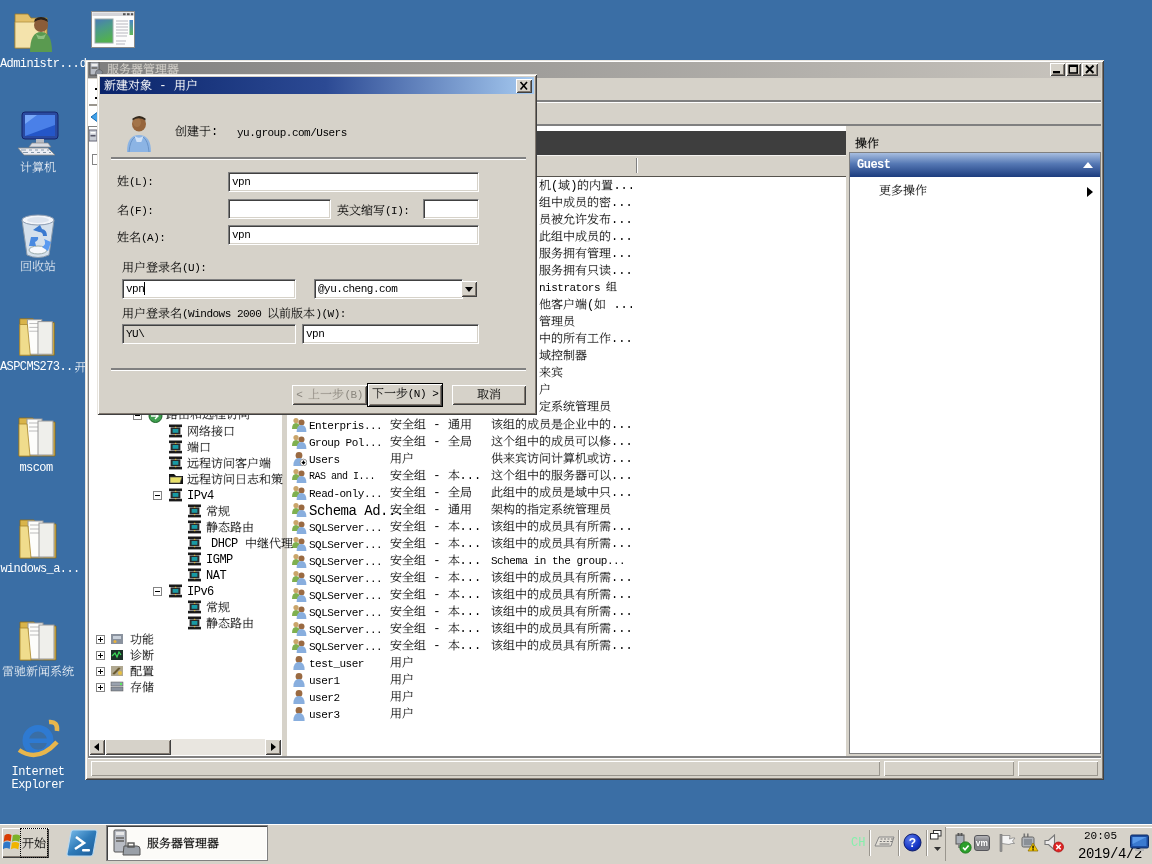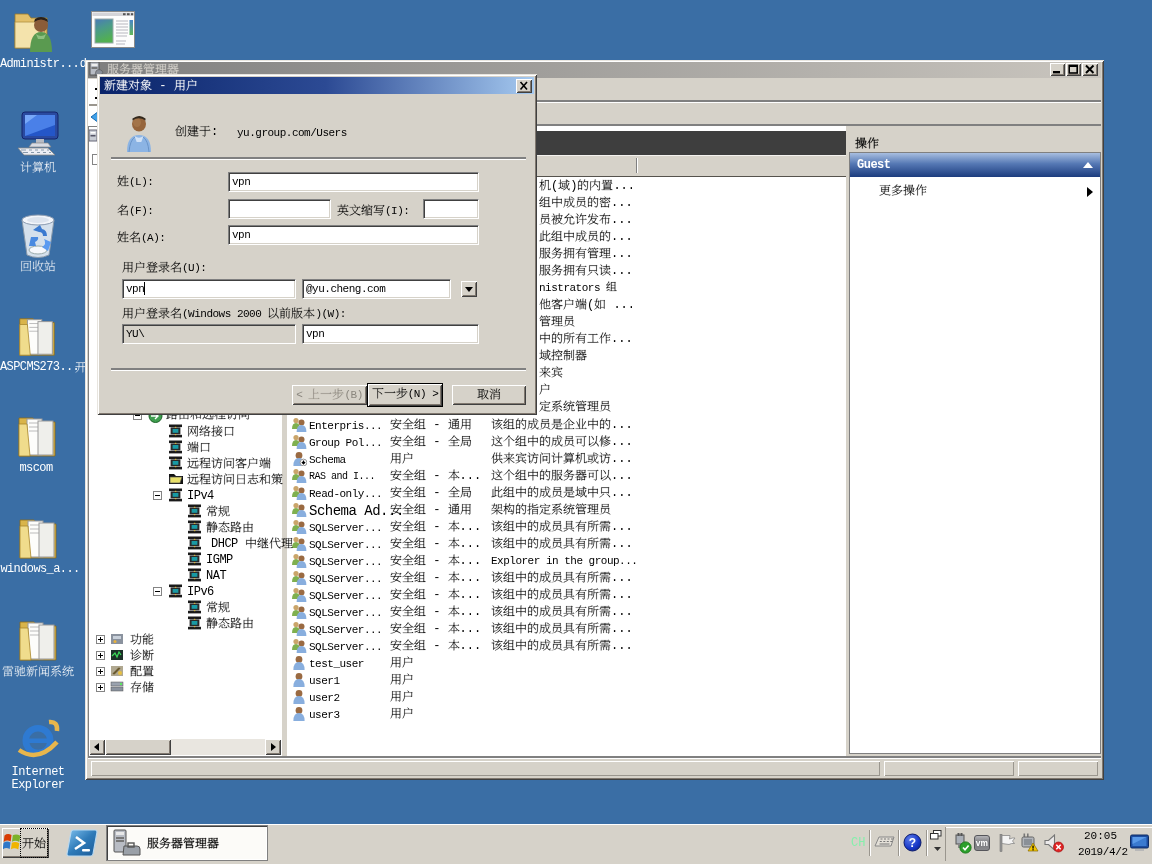--- a/index.html
+++ b/index.html
@@ -418,21 +418,21 @@
         <use href="#u4EE5"></use>
       </svg><svg class="cj" viewBox="0 0 1000 1000">
         <use href="#u4FEE"></use>
       </svg>...</div>
 <svg class="ab" style="left:291px;top:451px" width="16" height="15" viewBox="0 0 16 15">
       <circle cx="8" cy="4.4" r="3.4" fill="#9a6a42"></circle>
       <path d="M2.4 15 q0 -8 5.6 -8 t5.6 8z" fill="#88aede"></path>
       <circle cx="12.5" cy="11.5" r="3.4" fill="#fff" stroke="#999"></circle>
       <path d="M12.5 9.6 v3 m-1.6 -1.6 l1.6 1.8 1.6 -1.8" stroke="#000" stroke-width="1.2" fill="none"></path>
     </svg>
-<div class="row mono" style="left:309px;top:453px;font-size:11px">Schema</div>
+<div class="row mono" style="left:309px;top:453px;font-size:11px">Users</div>
 <div class="row" style="left:390px;top:452px"><svg class="cj" viewBox="0 0 1000 1000">
         <use href="#u7528"></use>
       </svg><svg class="cj" viewBox="0 0 1000 1000">
         <use href="#u6237"></use>
       </svg></div>
 <div class="row" style="left:491px;top:452px;"><svg class="cj" viewBox="0 0 1000 1000">
         <use href="#u4F9B"></use>
       </svg><svg class="cj" viewBox="0 0 1000 1000">
         <use href="#u6765"></use>
       </svg><svg class="cj" viewBox="0 0 1000 1000">
@@ -650,21 +650,21 @@
 <div class="row mono" style="left:309px;top:555px;font-size:11px">SQLServer...</div>
 <div class="row" style="left:390px;top:554px"><svg class="cj" viewBox="0 0 1000 1000">
         <use href="#u5B89"></use>
       </svg><svg class="cj" viewBox="0 0 1000 1000">
         <use href="#u5168"></use>
       </svg><svg class="cj" viewBox="0 0 1000 1000">
         <use href="#u7EC4"></use>
       </svg> - <svg class="cj" viewBox="0 0 1000 1000">
         <use href="#u672C"></use>
       </svg>...</div>
-<div class="row mono" style="left:491px;top:554px;font-size:11px">Explorer in the group...</div>
+<div class="row mono" style="left:491px;top:554px;font-size:11px">Schema in the group...</div>
 <svg class="ab" style="left:291px;top:570px" width="16" height="15" viewBox="0 0 16 15">
       <circle cx="5" cy="3.6" r="2.6" fill="#caa56a"></circle>
       <path d="M1 12 q0 -6 4 -6 t4 6z" fill="#7fb04f"></path>
       <circle cx="10.5" cy="5.6" r="3" fill="#9a6a42"></circle>
       <path d="M5.6 15 q0 -7 4.9 -7 t4.9 7z" fill="#88aede"></path>
     </svg>
 <div class="row mono" style="left:309px;top:572px;font-size:11px">SQLServer...</div>
 <div class="row" style="left:390px;top:571px"><svg class="cj" viewBox="0 0 1000 1000">
         <use href="#u5B89"></use>
       </svg><svg class="cj" viewBox="0 0 1000 1000">
@@ -1412,21 +1412,21 @@
       <use href="#u6237"></use>
     </svg><svg class="cj" viewBox="0 0 1000 1000">
       <use href="#u767B"></use>
     </svg><svg class="cj" viewBox="0 0 1000 1000">
       <use href="#u5F55"></use>
     </svg><svg class="cj" viewBox="0 0 1000 1000">
       <use href="#u540D"></use>
     </svg><span class="mono" style="font-size:11px">(U):</span></div>
 <div class="tb" style="left:122px;top:279px;width:174px;height:20px">vpn</div>
 <div class="ab" style="left:144px;top:282px;width:1px;height:13px;background:#000"></div>
-<div class="tb" style="left:302px;top:279px;width:149px;height:20px">@yu.cheng.com</div>
+<div class="tb" style="left:314px;top:279px;width:149px;height:20px">@yu.cheng.com</div>
 <div class="btn" style="left:461px;top:281px;width:16px;height:16px"><svg width="16" height="16">
       <path d="M4 6 L8 11 L12 6z" fill="#000"></path>
     </svg></div>
 <div class="lbl" style="left:122px;top:307px"><svg class="cj" viewBox="0 0 1000 1000">
       <use href="#u7528"></use>
     </svg><svg class="cj" viewBox="0 0 1000 1000">
       <use href="#u6237"></use>
     </svg><svg class="cj" viewBox="0 0 1000 1000">
       <use href="#u767B"></use>
     </svg><svg class="cj" viewBox="0 0 1000 1000">
@@ -1576,19 +1576,19 @@
  <path d="M12 10 l5 8 h-10z" fill="#f4c800" stroke="#8a6a00" stroke-width=".7"></path>
  <rect x="11.4" y="12.6" width="1.3" height="3" fill="#000"></rect>
     <rect x="11.4" y="16.2" width="1.3" height="1.2" fill="#000"></rect>
 </svg>
 <svg class="ab" style="left:1044px;top:834px" width="20" height="19" viewBox="0 0 20 19">
  <path d="M1 6.5 h3.5 l6 -5.5 v15 l-6 -5.5 h-3.5z" fill="#eceaea" stroke="#777" stroke-width="1.1"></path>
  <circle cx="14.5" cy="13" r="5" fill="#e02424" stroke="#a01010" stroke-width=".7"></circle>
  <path d="M12.3 10.8 l4.4 4.4 m0 -4.4 l-4.4 4.4" stroke="#fff" stroke-width="1.5"></path>
 </svg>
 <div class="ab mono" style="left:1084px;top:830px;font-size:11px;color:#000;letter-spacing:0">20:05</div>
-<div class="ab mono" style="left:1078px;top:846px;font-size:11px;color:#000;letter-spacing:-.4px">2019/4/2</div>
+<div class="ab mono" style="left:1078px;top:846px;font-size:14px;color:#000;letter-spacing:-.4px">2019/4/2</div>
 <svg class="ab" style="left:1130px;top:834px" width="19" height="19" viewBox="0 0 19 19">
  <rect x="0.5" y="1" width="18" height="13" rx="1.5" fill="#1c4ca0" stroke="#0e2c64"></rect>
  <rect x="2.5" y="3" width="14" height="9" fill="#3a7ad0"></rect>
  <path d="M2.5 3 l14 0 -14 7z" fill="#5a9ae8"></path>
  <rect x="5" y="15" width="9" height="2" fill="#b8b8b8"></rect>
 </svg>
 
 </body></html>

